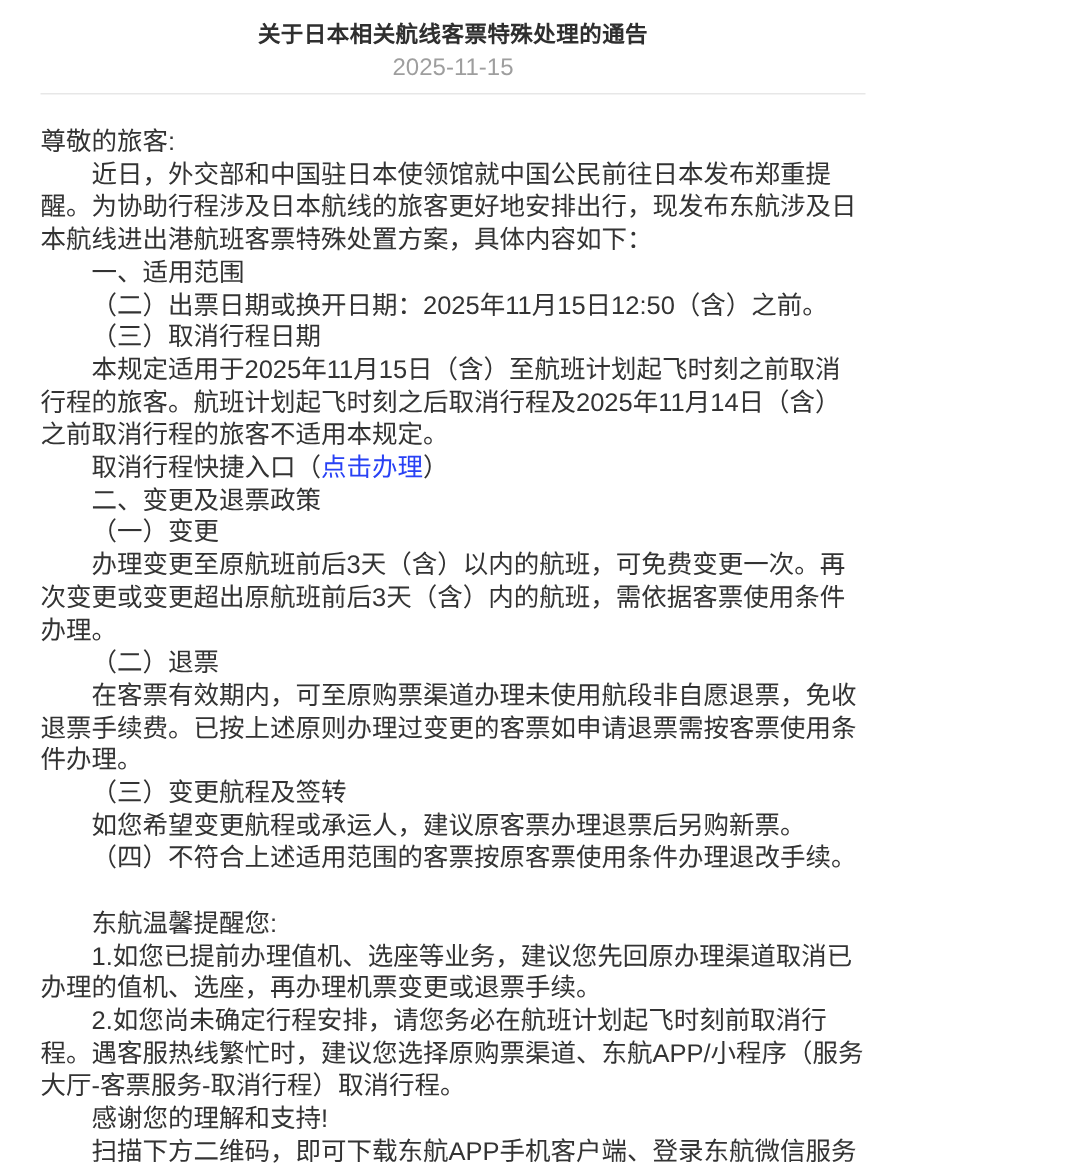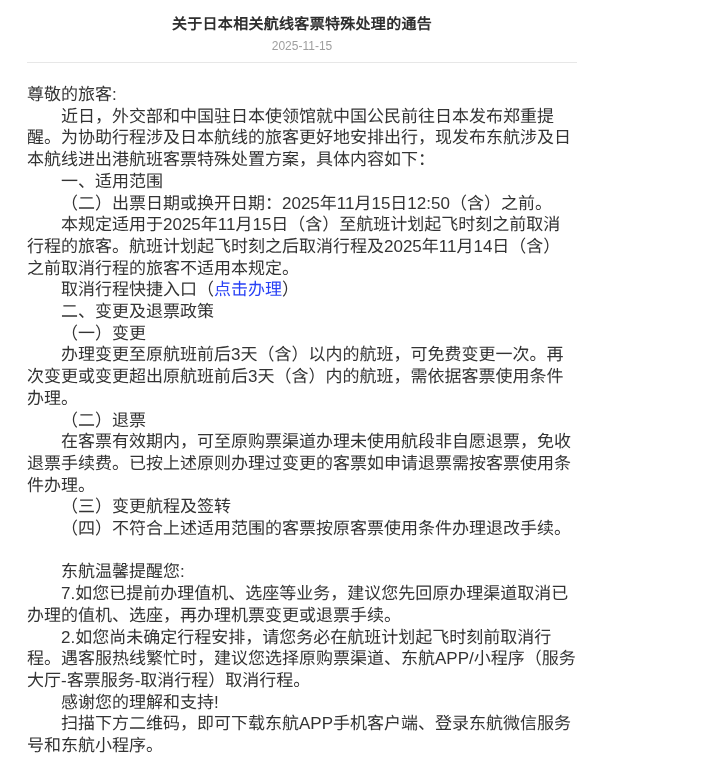--- a/index.html
+++ b/index.html
@@ -22,21 +22,21 @@
   .title {
     margin: 0;
     font-size: 15px;
     line-height: 21px;
     font-weight: 700;
     color: #2f2f2f;
     letter-spacing: 0.3px;
   }
   .date {
     margin-top: 5px;
-    font-size: 12px;
+    font-size: 16px;
     line-height: 14px;
     color: #9e9e9e;
   }
   .divider {
     border: none;
     border-top: 1px solid #e7e7e7;
     margin: 9px 0 0 0;
   }
   .body-text {
     margin-top: 21px;
@@ -67,32 +67,34 @@
   </header>
 
   <hr class="divider">
 
   <main class="body-text">
     <p class="noindent">尊敬的旅客:</p>
     <p>近日，外交部和中国驻日本使领馆就中国公民前往日本发布郑重提醒。为协助行程涉及日本航线的旅客更好地安排出行，现发布东航涉及日本航线进出港航班客票特殊处置方案，具体内容如下：</p>
 
     <p>一、适用范围</p>
     <p>（二）出票日期或换开日期：2025年11月15日12:50（含）之前。</p>
+    <p>（三）取消行程日期</p>
     <p>本规定适用于2025年11月15日（含）至航班计划起飞时刻之前取消行程的旅客。航班计划起飞时刻之后取消行程及2025年11月14日（含）之前取消行程的旅客不适用本规定。</p>
     <p><span>取消行程快捷入口（</span><a class="link" href="#">点击办理</a><span>）</span></p>
 
     <p>二、变更及退票政策</p>
     <p>（一）变更</p>
     <p>办理变更至原航班前后3天（含）以内的航班，可免费变更一次。再次变更或变更超出原航班前后3天（含）内的航班，需依据客票使用条件办理。</p>
     <p>（二）退票</p>
     <p>在客票有效期内，可至原购票渠道办理未使用航段非自愿退票，免收退票手续费。已按上述原则办理过变更的客票如申请退票需按客票使用条件办理。</p>
     <p>（三）变更航程及签转</p>
+    <p>如您希望变更航程或承运人，建议原客票办理退票后另购新票。</p>
     <p>（四）不符合上述适用范围的客票按原客票使用条件办理退改手续。</p>
 
     <div class="blank-line"></div>
 
     <p>东航温馨提醒您:</p>
-    <p>7.如您已提前办理值机、选座等业务，建议您先回原办理渠道取消已办理的值机、选座，再办理机票变更或退票手续。</p>
+    <p>1.如您已提前办理值机、选座等业务，建议您先回原办理渠道取消已办理的值机、选座，再办理机票变更或退票手续。</p>
     <p>2.如您尚未确定行程安排，请您务必在航班计划起飞时刻前取消行程。遇客服热线繁忙时，建议您选择原购票渠道、东航APP/小程序（服务大厅-客票服务-取消行程）取消行程。</p>
     <p>感谢您的理解和支持!</p>
     <p>扫描下方二维码，即可下载东航APP手机客户端、登录东航微信服务号和东航小程序。</p>
   </main>
 </div>
 
 </body></html>

